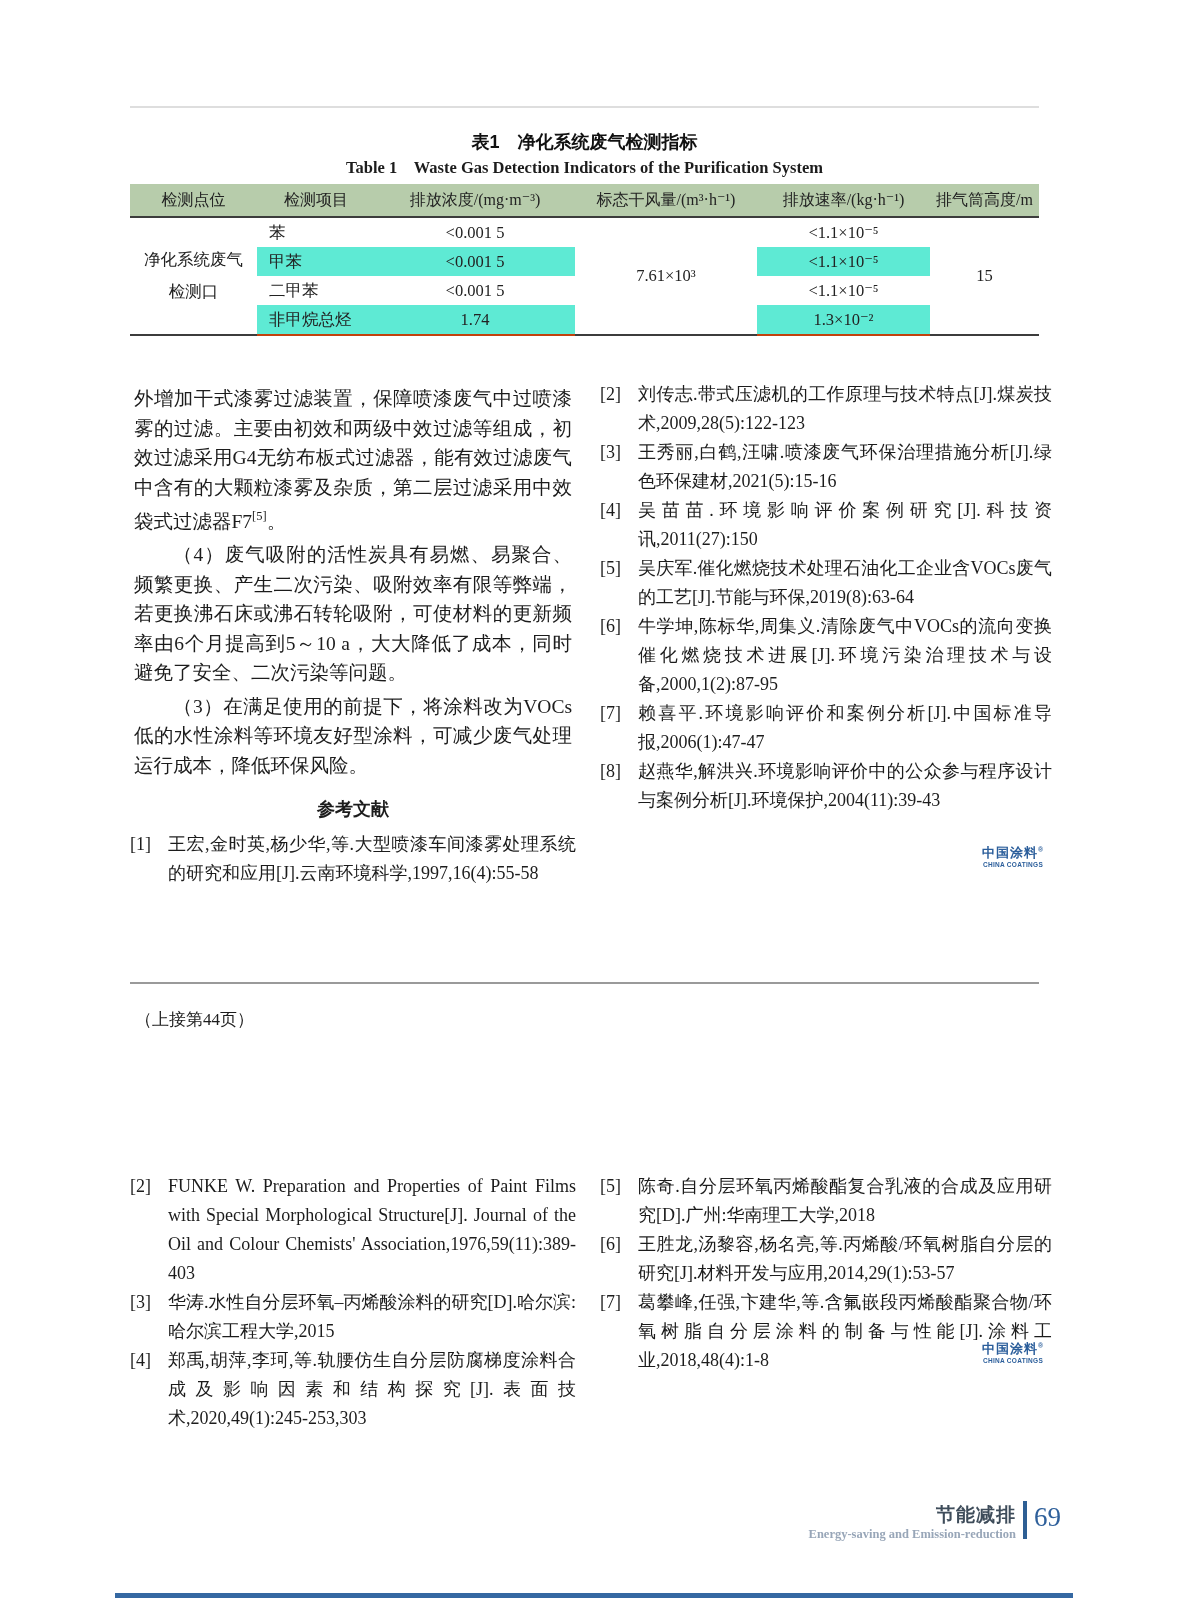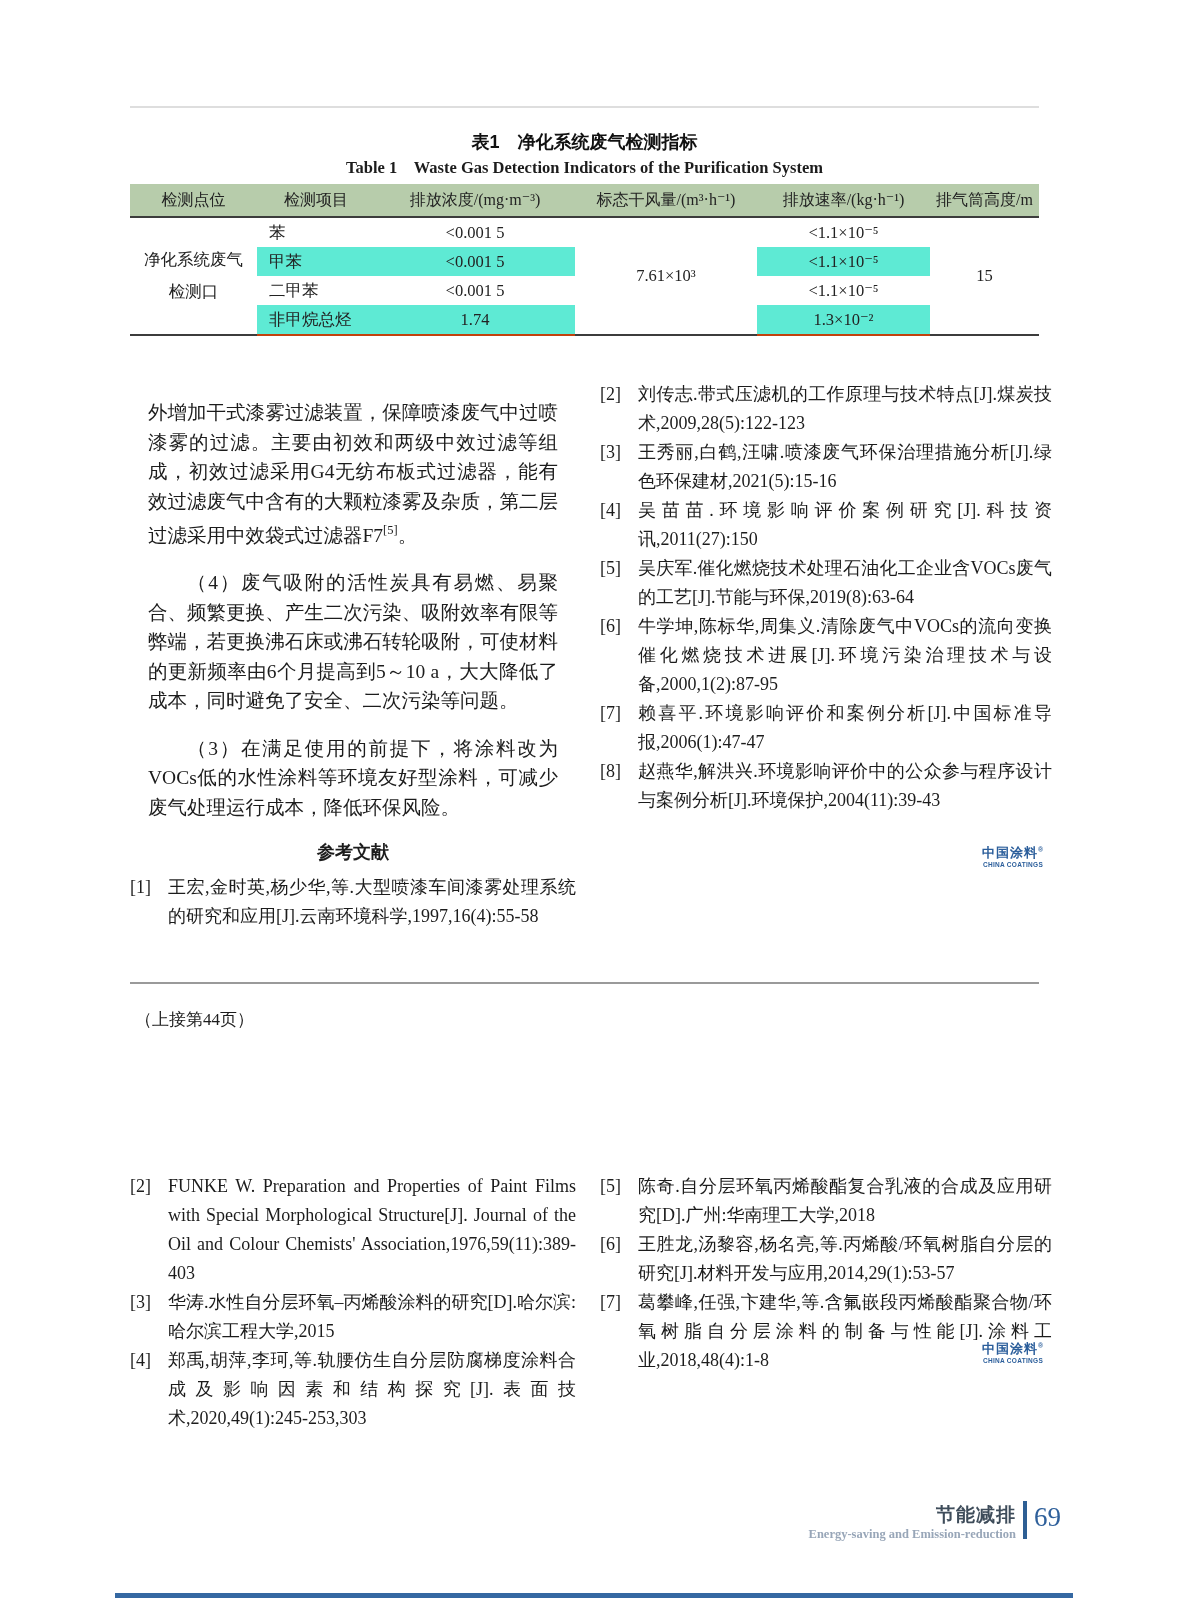--- a/index.html
+++ b/index.html
@@ -18,21 +18,21 @@
     border-bottom:2px solid #3c3c3c; padding:0; }
   .gas-table td { height:29px; text-align:center; padding:0; }
   .gas-table tbody tr:last-child td { border-bottom:2px solid #c2410c; }
   .gas-table td.merge { border-bottom:2px solid #3c3c3c; }
   .gas-table td.item { text-align:left; padding-left:12px; }
   .gas-table td.green { background:#5eead4; }
   .gas-table td.site { text-align:center; padding:0 14px; line-height:32px; }
 
   .col-left  { position:absolute; left:130px; top:380px; width:446px; }
   .col-right { position:absolute; left:600px; top:380px; width:452px; }
-  .para { margin:18px; font-size:19.5px; line-height:29.5px; text-align:justify; }
+  .para { margin:4px; font-size:19.5px; line-height:29.5px; text-align:justify; }
   .para.indent { text-indent:39px; }
   .supref { font-size:12.5px; }
   .refs-heading { margin:17px 0 9px; text-align:center; font-weight:bold; font-size:18px;
     font-family:"Liberation Sans",sans-serif; }
   .ref { display:flex; font-size:18px; line-height:29px; }
   .ref-num { width:38px; flex:none; }
   .ref-text { flex:1; text-align:justify; }
 
   .mid-rule { position:absolute; left:130px; top:982px; width:909px; height:2px; background:#9a9a9a; }
   .cont-note { position:absolute; left:135px; top:1008px; font-size:17px; }

